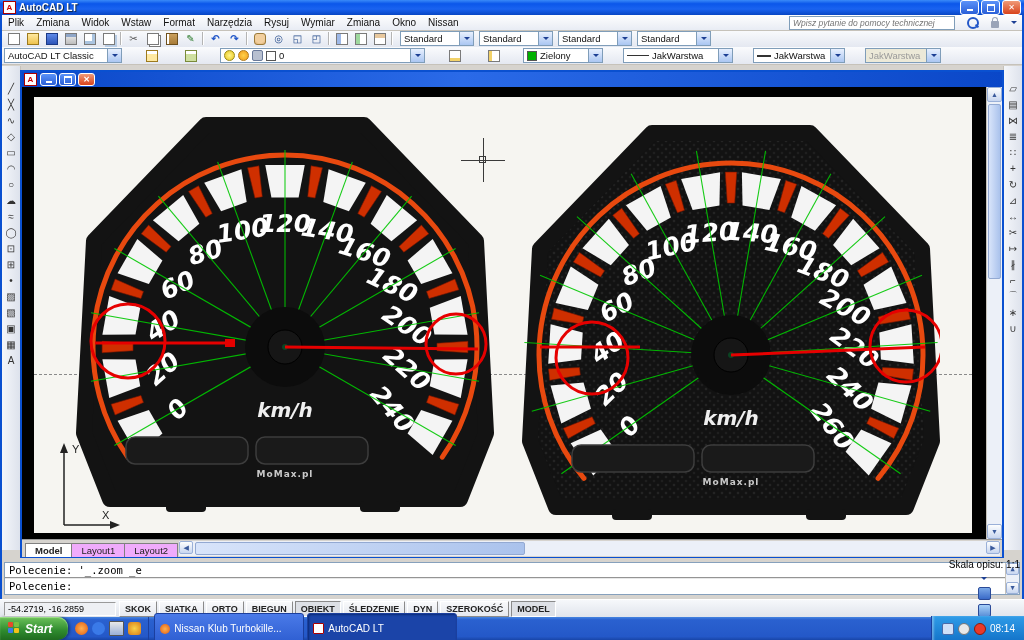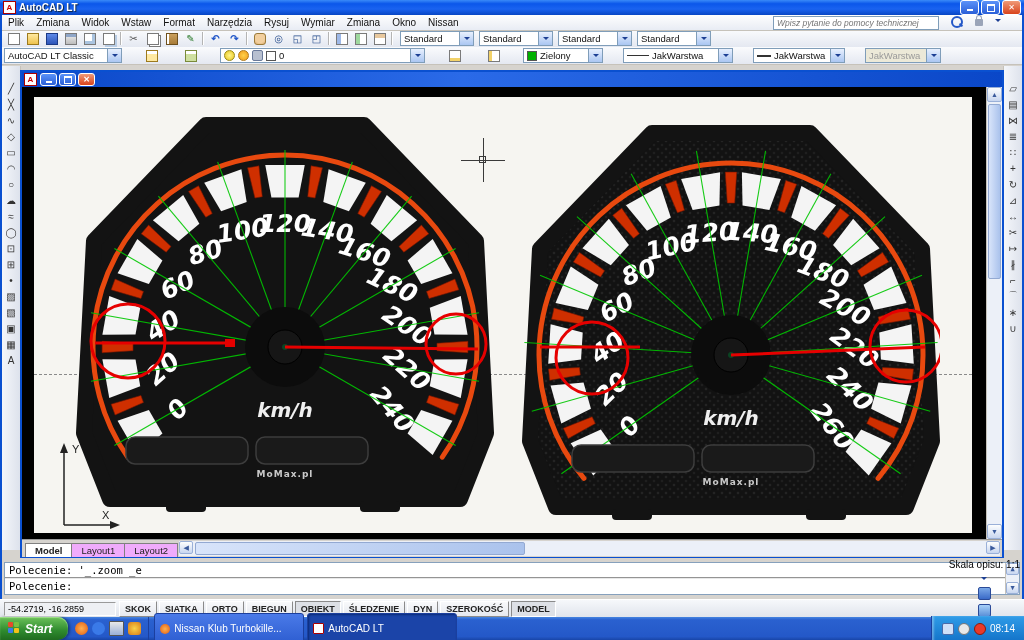--- a/index.html
+++ b/index.html
@@ -15,21 +15,21 @@
   #titlebar .ttext{flex:1;color:#fff;font-weight:bold;font-size:10px;text-shadow:1px 1px 1px #123;}
   .wctrl{display:flex;gap:2px;}
   .wbtn{width:17px;height:13px;border:1px solid #fff;border-radius:3px;background:linear-gradient(#5b92f8,#2a5fd8);display:flex;align-items:center;justify-content:center;color:#fff;font-size:8px;line-height:8px;}
   .wbtn.close{background:linear-gradient(#f09a78,#d8431c);}
   .glyph-min{width:6px;height:2px;background:#fff;margin-top:5px;}
   .glyph-rest{width:6px;height:5px;border:1px solid #fff;border-top-width:2px;}
 
   
   #menubar{position:absolute;left:2px;right:2px;top:15px;height:15px;background:linear-gradient(#fefefe,#e8ecf4);border-bottom:1px solid #c6c2ba;display:flex;align-items:center;z-index:55;}
   .menu-item{padding:0 6px;color:#111;}
-  #menubar-right{margin-left:auto;display:flex;align-items:flex-start;gap:12px;padding-right:21px;}
+  #menubar-right{margin-left:auto;display:flex;align-items:center;gap:12px;padding-right:5px;}
   #searchbox{width:158px;height:12px;border:1px solid #7f9db9;background:#fff;font-size:8.5px;font-style:italic;color:#8a8a8a;padding:0 3px;font-family:"Liberation Sans",sans-serif;}
   .mag{width:8px;height:8px;border:2px solid #2458c8;border-radius:50%;position:relative;}
   .mag::after{content:"";position:absolute;left:6px;top:6px;width:4px;height:2px;background:#2458c8;transform:rotate(45deg);}
   .padlock{width:8px;height:7px;background:#9aa4b8;border-radius:1px;position:relative;margin-top:3px;}
   .padlock::before{content:"";position:absolute;left:1px;top:-4px;width:4px;height:4px;border:1.5px solid #9aa4b8;border-bottom:none;border-radius:3px 3px 0 0;}
   .caret{width:0;height:0;border:3px solid transparent;border-top-color:#1c3f94;margin-top:3px;}
 
   
   .tb{position:absolute;left:2px;right:2px;background:linear-gradient(#fafbfd,#e4e8f1);border-bottom:1px solid #c6c2ba;display:flex;align-items:center;padding:0 2px;z-index:54;}
   #tb1{top:30px;height:17px;}

